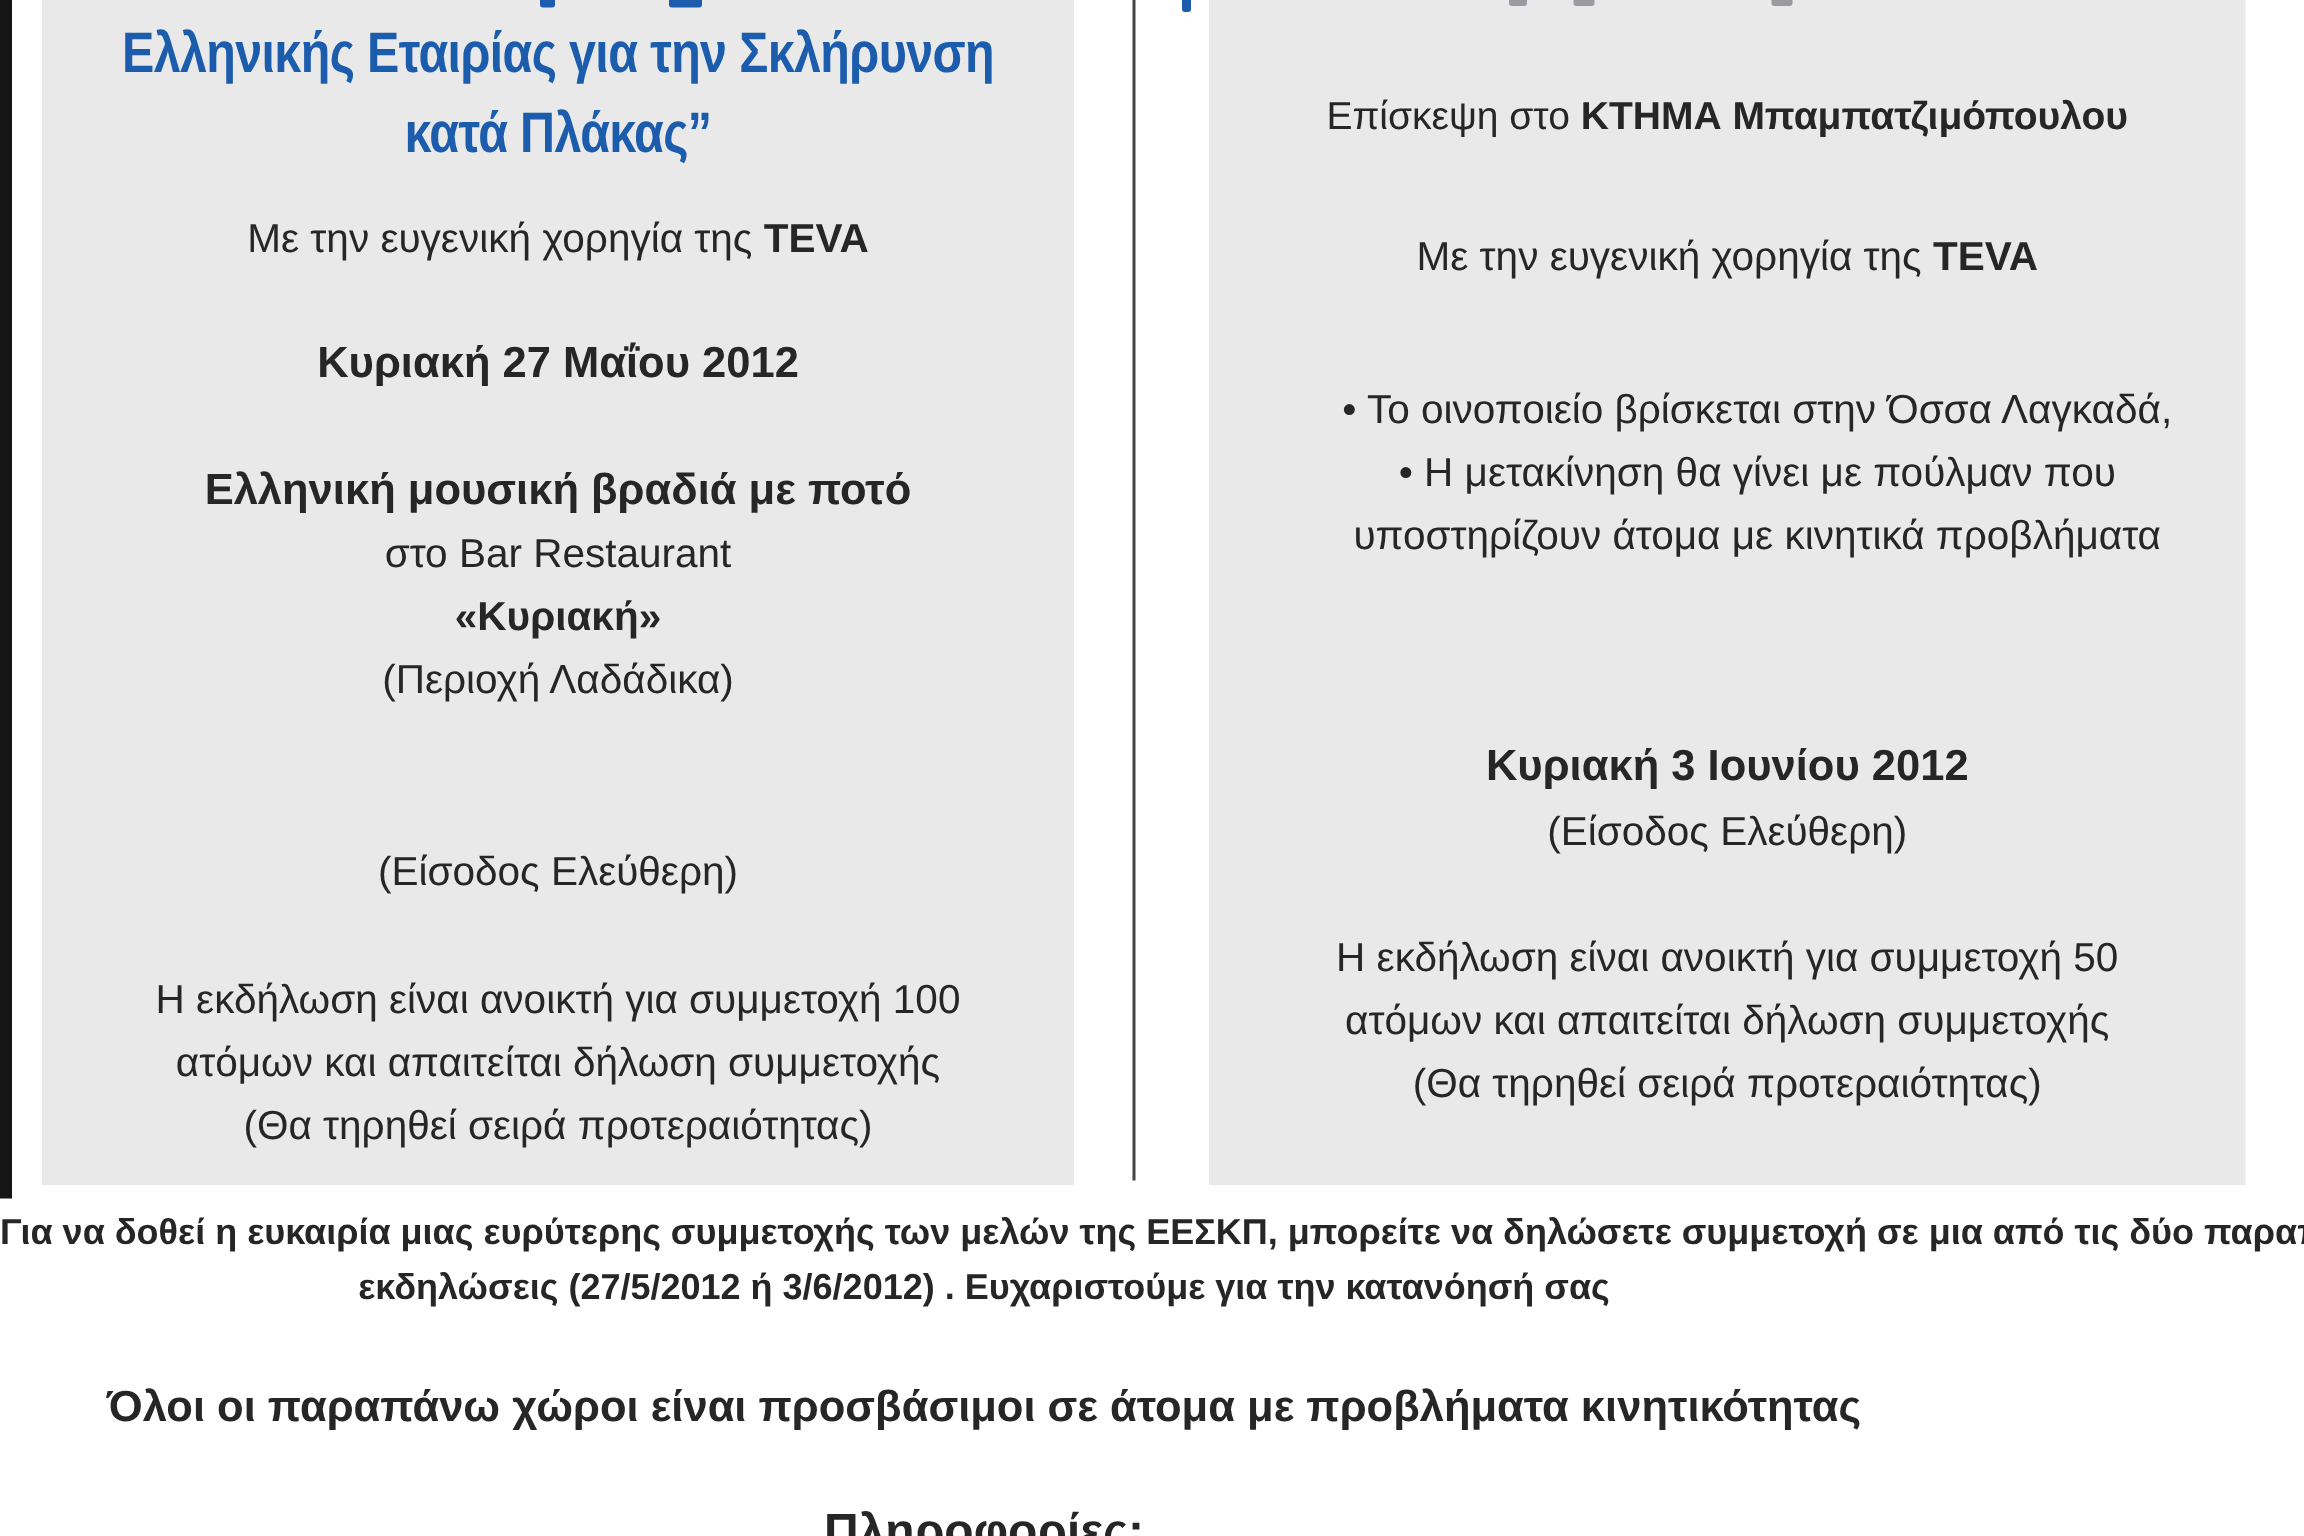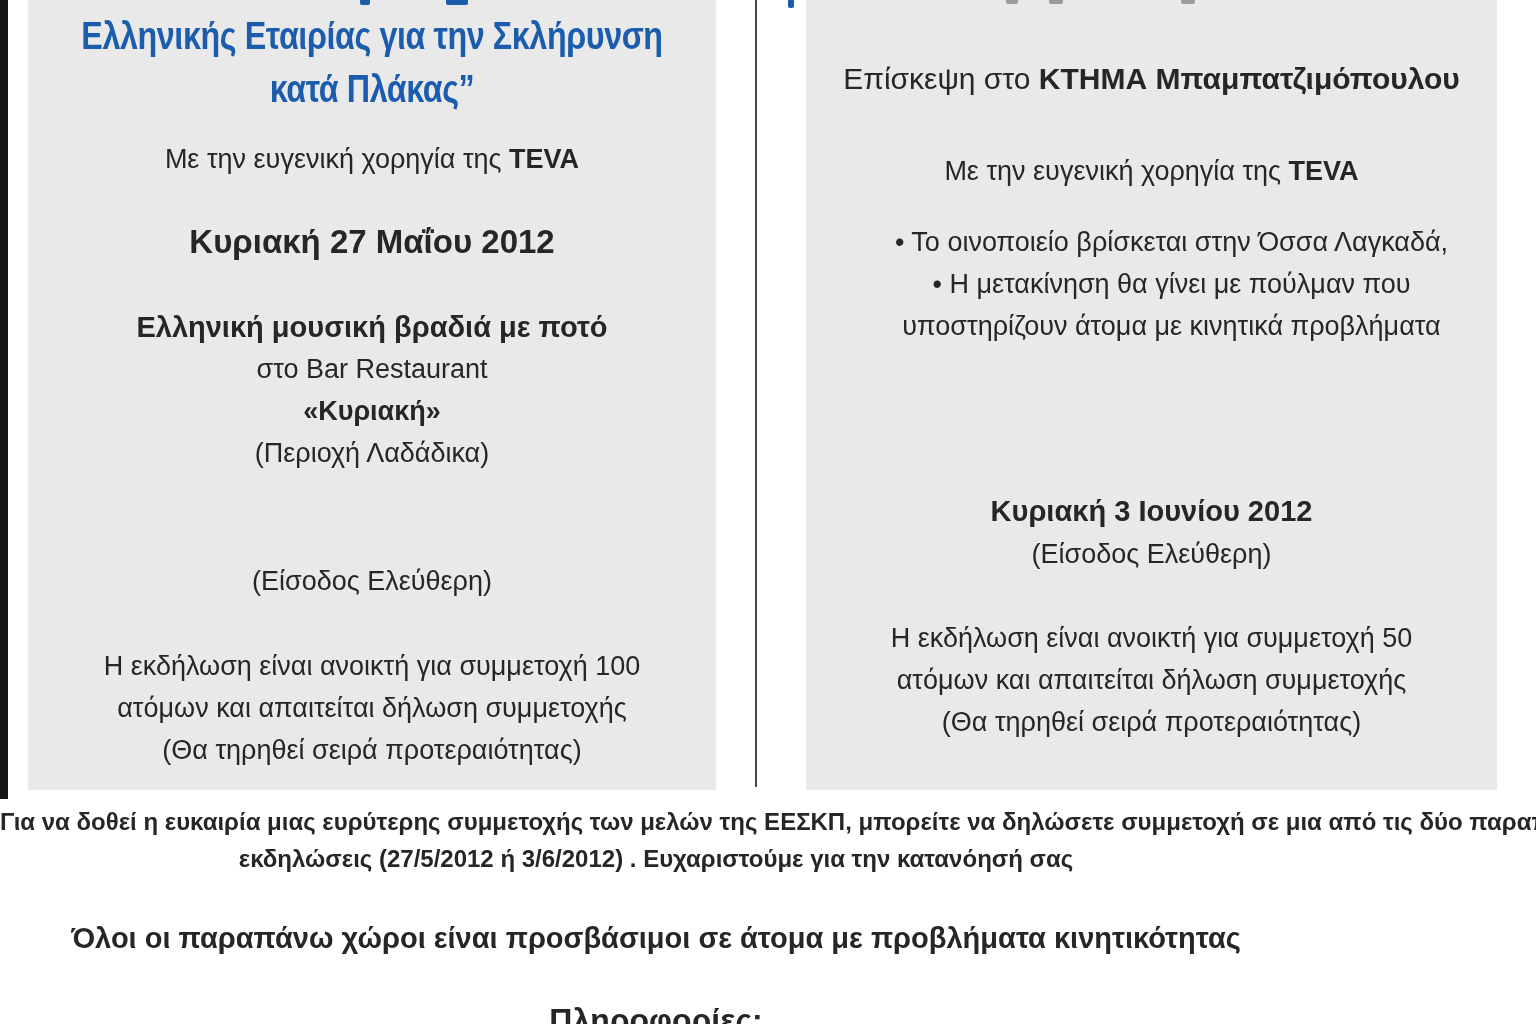--- a/index.html
+++ b/index.html
@@ -46,21 +46,21 @@
     color: #1b5cad;
     font-weight: bold;
     font-size: 38px;
     line-height: 53px;
     transform: scaleX(0.85);
     transform-origin: 50% 0;
     letter-spacing: -0.5px;
   }
   .body-line   { font-size: 27px; line-height: 42px; }
   .bold        { font-weight: bold; }
-  .title-line  { font-size: 30px; }
+  .title-line  { font-size: 26px; }
   .footer-note {
     position: absolute; left: 0; right: 0;
     text-align: center; white-space: nowrap;
     font-size: 24px; font-weight: bold;
     line-height: 36px;
   }
   .access-line {
     position: absolute; left: 0; right: 0;
     text-align: center; white-space: nowrap;
     font-size: 29px; font-weight: bold;
@@ -91,21 +91,21 @@
     <div class="frag frag-blue" style="left:418px; width:22px;"></div>
     <div class="frag frag-blue" style="left:760px; width:6px; height:8px;"></div>
 
     <div class="tblock heading" style="top:10px;">
       <div>Ελληνικής Εταιρίας για την Σκλήρυνση</div>
       <div>κατά Πλάκας”</div>
     </div>
 
     <div class="tblock body-line" style="top:138px;"><span>Με την ευγενική χορηγία της </span><span class="bold">TEVA</span></div>
 
-    <div class="tblock body-line bold" style="top:221px; font-size:33px;">Κυριακή 27 Μαΐου 2012</div>
+    <div class="tblock body-line bold" style="top:221px; font-size:29px;">Κυριακή 27 Μαΐου 2012</div>
 
     <div class="tblock body-line" style="top:306px;">
       <div class="bold" style="font-size:29px;">Ελληνική μουσική βραδιά με ποτό</div>
       <div>στο Bar Restaurant</div>
       <div class="bold">«Κυριακή»</div>
       <div>(Περιοχή Λαδάδικα)</div>
     </div>
 
     <div class="tblock body-line" style="top:560px;">(Είσοδος Ελεύθερη)</div>
 
@@ -121,21 +121,21 @@
   <div class="panel" id="panel-right">
 
     <div class="frag frag-gray" style="left:200px; width:12px; height:4px;"></div>
     <div class="frag frag-gray" style="left:243px; width:14px; height:4px;"></div>
     <div class="frag frag-gray" style="left:375px; width:14px; height:4px;"></div>
 
     <div class="tblock title-line" style="top:62px;"><span>Επίσκεψη στο </span><span class="bold">ΚΤΗΜΑ Μπαμπατζιμόπουλου</span></div>
 
     <div class="tblock body-line" style="top:150px;"><span>Με την ευγενική χορηγία της </span><span class="bold">TEVA</span></div>
 
-    <div class="tblock body-line" style="top:221px;padding-left:40px;">
+    <div class="tblock body-line" style="top:252px;padding-left:40px;">
       <div>• Το οινοποιείο βρίσκεται στην Όσσα Λαγκαδά,</div>
       <div>• Η μετακίνηση θα γίνει με πούλμαν που</div>
       <div>υποστηρίζουν άτομα με κινητικά προβλήματα</div>
     </div>
 
     <div class="tblock body-line bold" style="top:490px; font-size:29px;">Κυριακή 3 Ιουνίου 2012</div>
 
     <div class="tblock body-line" style="top:533px;">(Είσοδος Ελεύθερη)</div>
 
     <div class="tblock body-line" style="top:617px;">

